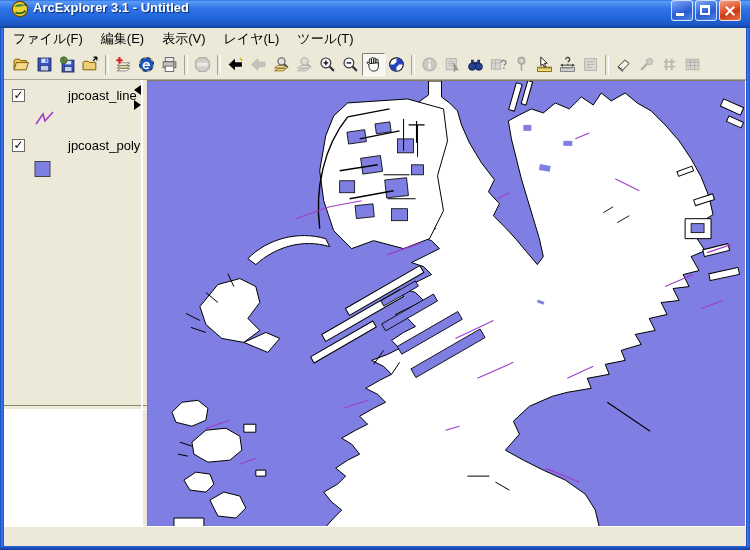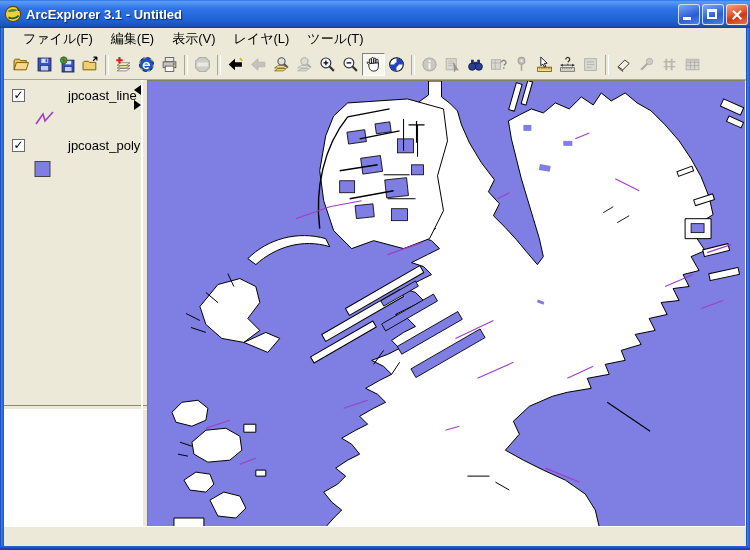--- a/index.html
+++ b/index.html
@@ -12,36 +12,36 @@
   
   .frame{position:absolute;inset:0;background:linear-gradient(180deg,#1c5dd8,#1340a8);z-index:0;}
   .frame-left,.frame-right{position:absolute;top:0;bottom:0;width:4px;z-index:1;
     background:linear-gradient(90deg,#0f3fae,#3a7cf0 40%,#1c55c8);}
   .frame-left{left:0}.frame-right{right:0}
   .frame-bottom{position:absolute;left:0;right:0;bottom:0;height:4px;z-index:1;
     background:linear-gradient(180deg,#2a66da,#123b9a);}
   
   .titlebar{position:absolute;left:0;top:0;right:0;height:28px;z-index:2;
     background:linear-gradient(180deg,#2b70e8 0%,#5b9bf5 6%,#2f74e8 30%,#2063d6 70%,#1a52bd 92%,#123f91 100%);
-    display:flex;align-items:center;padding:0 2px;box-sizing:border-box;}
+    display:flex;align-items:flex-start;padding:0 9px;box-sizing:border-box;}
   .appicon{width:18px;height:18px;margin:0 4px 0 2px;flex:0 0 auto;}
   .apptitle{color:#fff;font-weight:bold;font-size:13px;text-shadow:1px 1px 1px #0a2a6a;flex:1;white-space:nowrap;}
   .winbtns{display:flex;gap:2px;}
   .winbtn{width:22px;height:21px;border-radius:3px;border:1px solid rgba(255,255,255,.75);
     box-sizing:border-box;position:relative;
     background:linear-gradient(160deg,#7fa9f2 0%,#3b6fe0 45%,#2a5bd0 60%,#4d82ea 100%);}
   .winbtn.close{background:linear-gradient(160deg,#f2a083 0%,#e4572f 45%,#c93a14 60%,#e8744d 100%);}
   .glyph-min{position:absolute;left:4px;bottom:4px;width:8px;height:3px;background:#fff;}
   .glyph-max{position:absolute;left:4px;top:4px;width:10px;height:10px;box-sizing:border-box;
     border:2px solid #fff;border-top-width:3px;}
   .glyph-x1,.glyph-x2{position:absolute;left:4px;top:9px;width:12px;height:2.4px;background:#fff;}
   .glyph-x1{transform:rotate(45deg);} .glyph-x2{transform:rotate(-45deg);}
   
   .menubar{position:absolute;left:4px;right:4px;top:28px;height:22px;z-index:2;background:#ECE9D8;
-    display:flex;align-items:center;font-size:13px;color:#000;border-bottom:1px solid #fff;padding-left:10px;}
+    display:flex;align-items:center;font-size:13px;color:#000;border-bottom:1px solid #fff;}
   .menu-item{padding:2px 9px;cursor:default;white-space:nowrap;}
   
   .toolbar{position:absolute;left:4px;right:4px;top:50px;height:30px;z-index:2;background:#ECE9D8;
     display:flex;align-items:center;padding-left:6px;box-sizing:border-box;
     border-bottom:1px solid #aca899;}
   .tbtn{width:23px;height:23px;display:flex;align-items:center;justify-content:center;flex:0 0 auto;border:1px solid transparent;box-sizing:border-box;}
   .tbtn.active{background:#f7f6ef;border-color:#808080 #fff #fff #808080;border-style:solid;}
   .tbtn.disabled{filter:grayscale(1) opacity(.62);}
   .ticon{width:17px;height:17px;display:block;}
   .tsep{width:2px;height:20px;margin:0 3px;flex:0 0 auto;border-left:1px solid #aca899;border-right:1px solid #fff;}

